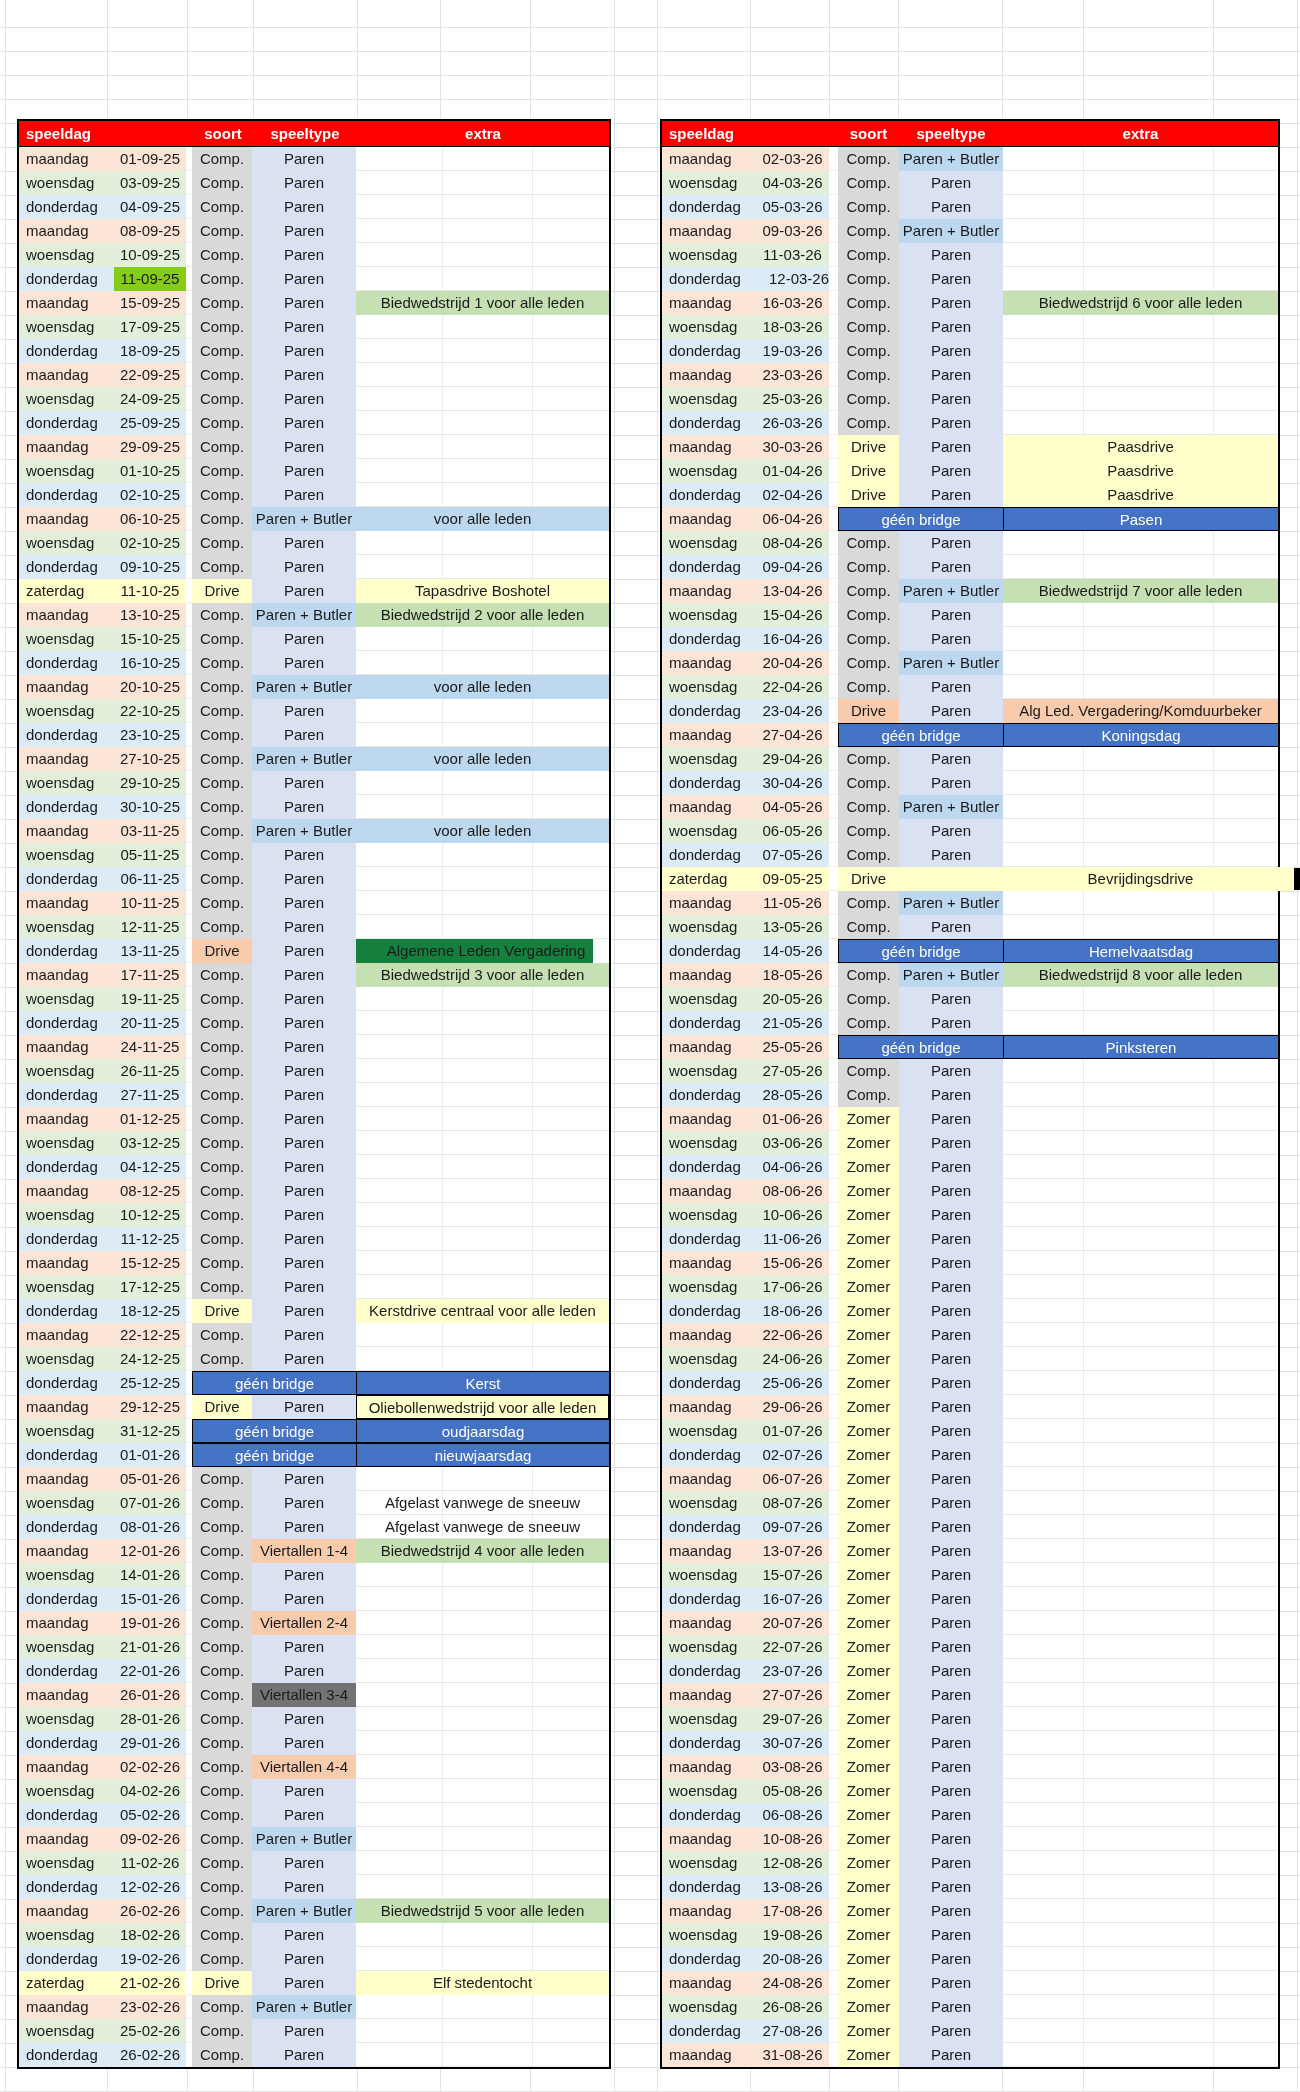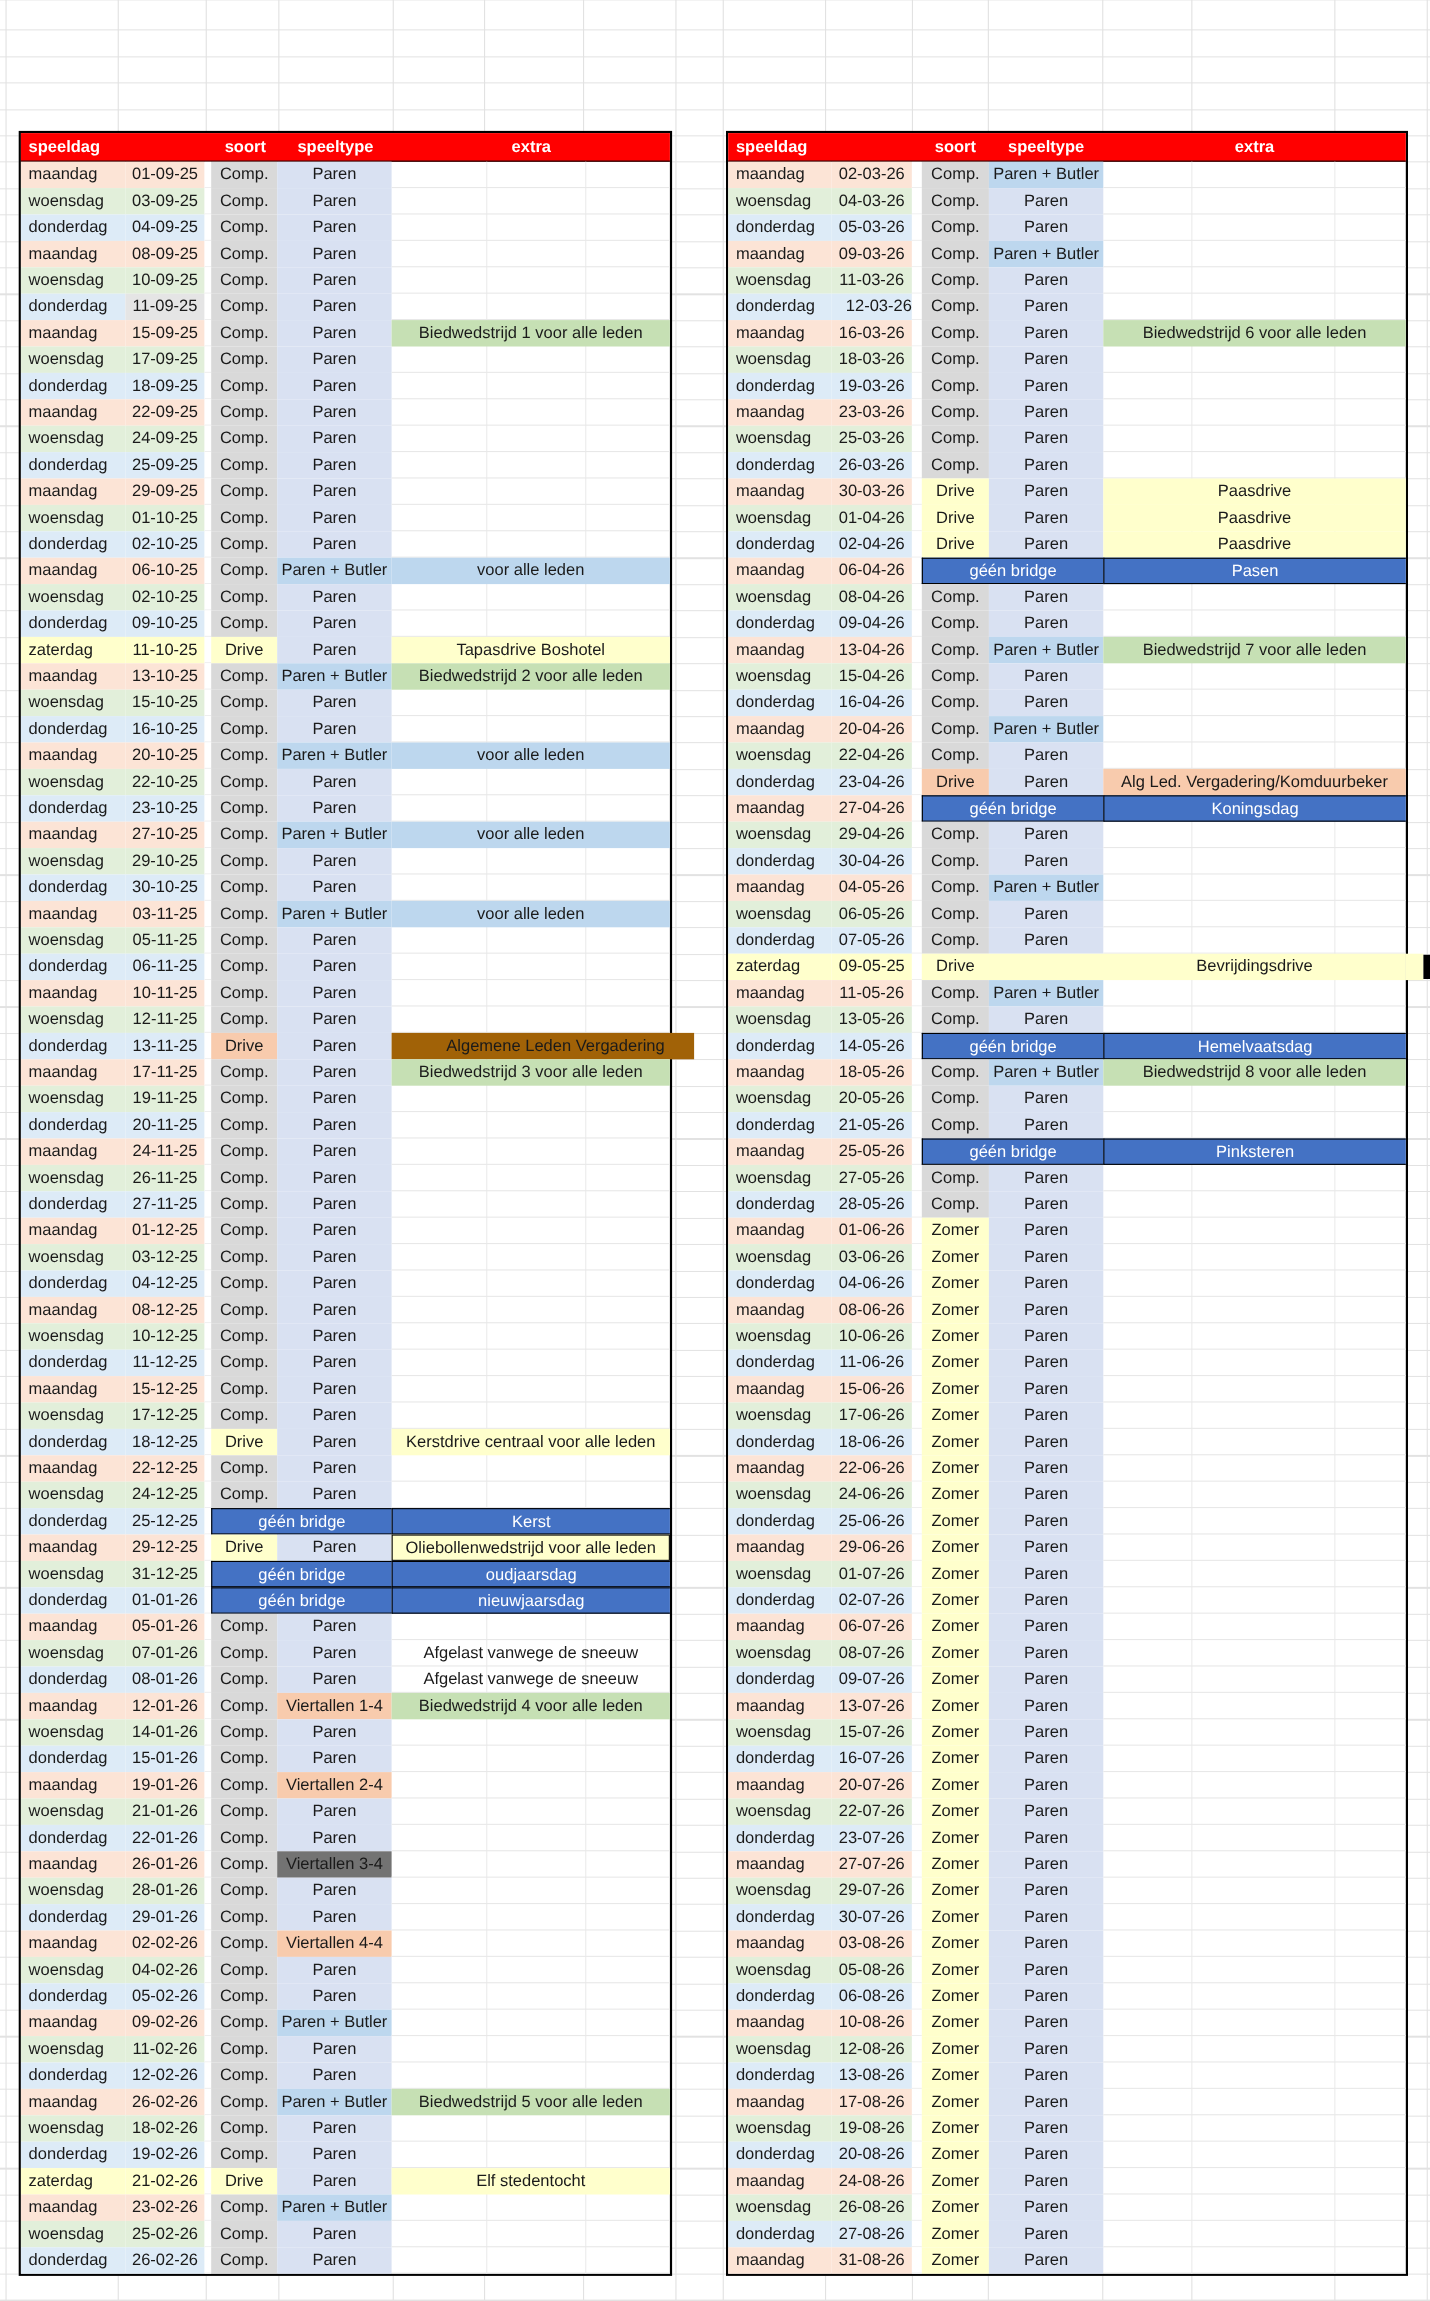--- a/index.html
+++ b/index.html
@@ -99,21 +99,21 @@
         <div class="row">
           <div class="c day" style="width: 95px; background: rgb(226, 239, 218);">woensdag</div>
           <div class="c ctr" style="width: 72px; background: rgb(226, 239, 218);">10-09-25</div>
           <div class="c gapc" style="width: 6px;"></div>
           <div class="c ctr" style="width: 60px; background: rgb(217, 217, 217);">Comp.</div>
           <div class="c ctr" style="width: 104px; background: rgb(217, 225, 242);">Paren</div>
           <div class="c ctr xplain" style="width: 253px;"></div>
         </div>
         <div class="row">
           <div class="c day" style="width: 95px; background: rgb(221, 235, 247);">donderdag</div>
-          <div class="c ctr" style="width: 72px; background: #e5e5e5;">11-09-25</div>
+          <div class="c ctr" style="width: 72px; background: #84cc16;">11-09-25</div>
           <div class="c gapc" style="width: 6px;"></div>
           <div class="c ctr" style="width: 60px; background: rgb(217, 217, 217);">Comp.</div>
           <div class="c ctr" style="width: 104px; background: rgb(217, 225, 242);">Paren</div>
           <div class="c ctr xplain" style="width: 253px;"></div>
         </div>
         <div class="row">
           <div class="c day" style="width: 95px; background: rgb(252, 228, 214);">maandag</div>
           <div class="c ctr" style="width: 72px; background: rgb(252, 228, 214);">15-09-25</div>
           <div class="c gapc" style="width: 6px;"></div>
           <div class="c ctr" style="width: 60px; background: rgb(217, 217, 217);">Comp.</div>
@@ -327,21 +327,21 @@
           <div class="c ctr" style="width: 60px; background: rgb(217, 217, 217);">Comp.</div>
           <div class="c ctr" style="width: 104px; background: rgb(217, 225, 242);">Paren</div>
           <div class="c ctr xplain" style="width: 253px;"></div>
         </div>
         <div class="row">
           <div class="c day" style="width: 95px; background: rgb(221, 235, 247);">donderdag</div>
           <div class="c ctr" style="width: 72px; background: rgb(221, 235, 247);">13-11-25</div>
           <div class="c gapc" style="width: 6px;"></div>
           <div class="c ctr" style="width: 60px; background: rgb(248, 203, 173);">Drive</div>
           <div class="c ctr" style="width: 104px; background: rgb(217, 225, 242);">Paren</div>
-          <div class="c ctr" style="width: 275px; background: #a16207; padding-left: 23px;">Algemene Leden Vergadering</div>
+          <div class="c ctr" style="width: 237px; background: #15803d; padding-left: 23px;">Algemene Leden Vergadering</div>
         </div>
         <div class="row">
           <div class="c day" style="width: 95px; background: rgb(252, 228, 214);">maandag</div>
           <div class="c ctr" style="width: 72px; background: rgb(252, 228, 214);">17-11-25</div>
           <div class="c gapc" style="width: 6px;"></div>
           <div class="c ctr" style="width: 60px; background: rgb(217, 217, 217);">Comp.</div>
           <div class="c ctr" style="width: 104px; background: rgb(217, 225, 242);">Paren</div>
           <div class="c ctr" style="width: 253px; background: rgb(198, 224, 180);">Biedwedstrijd 3 voor alle leden</div>
         </div>
         <div class="row">

